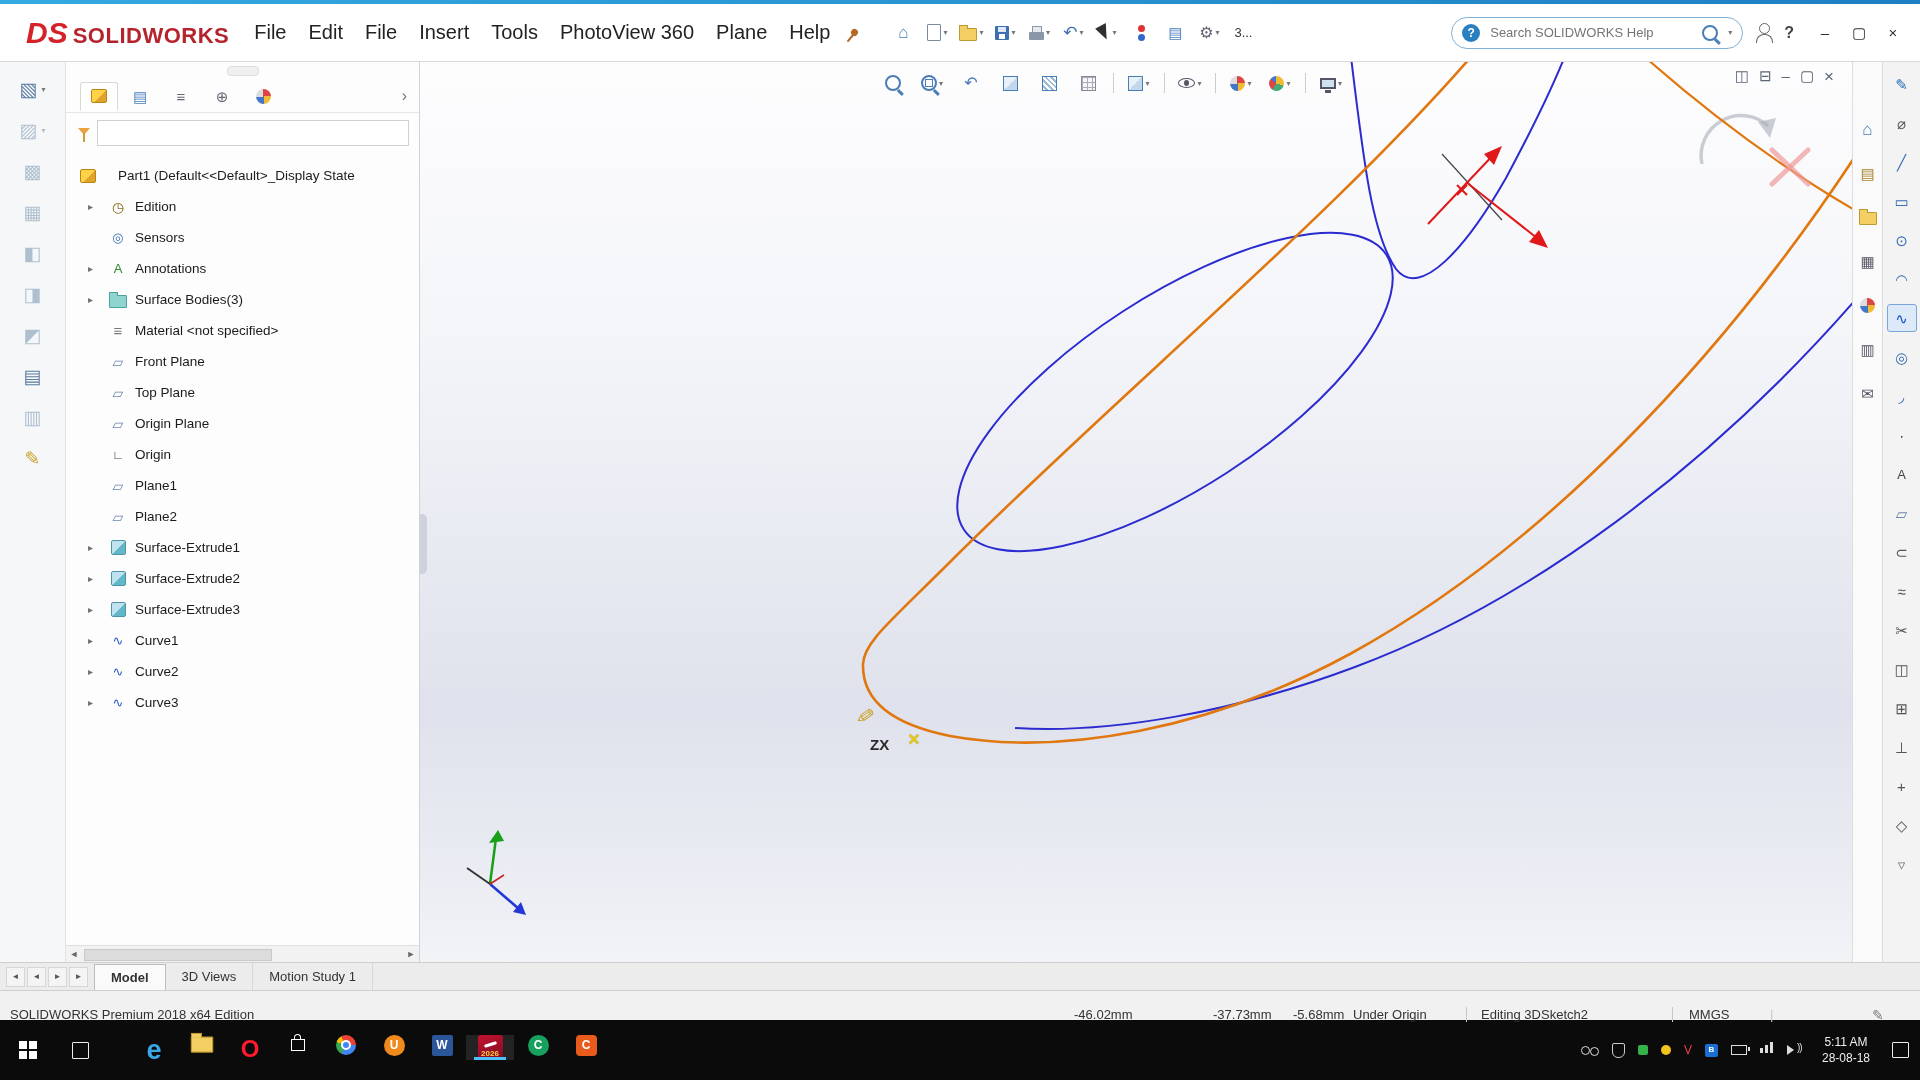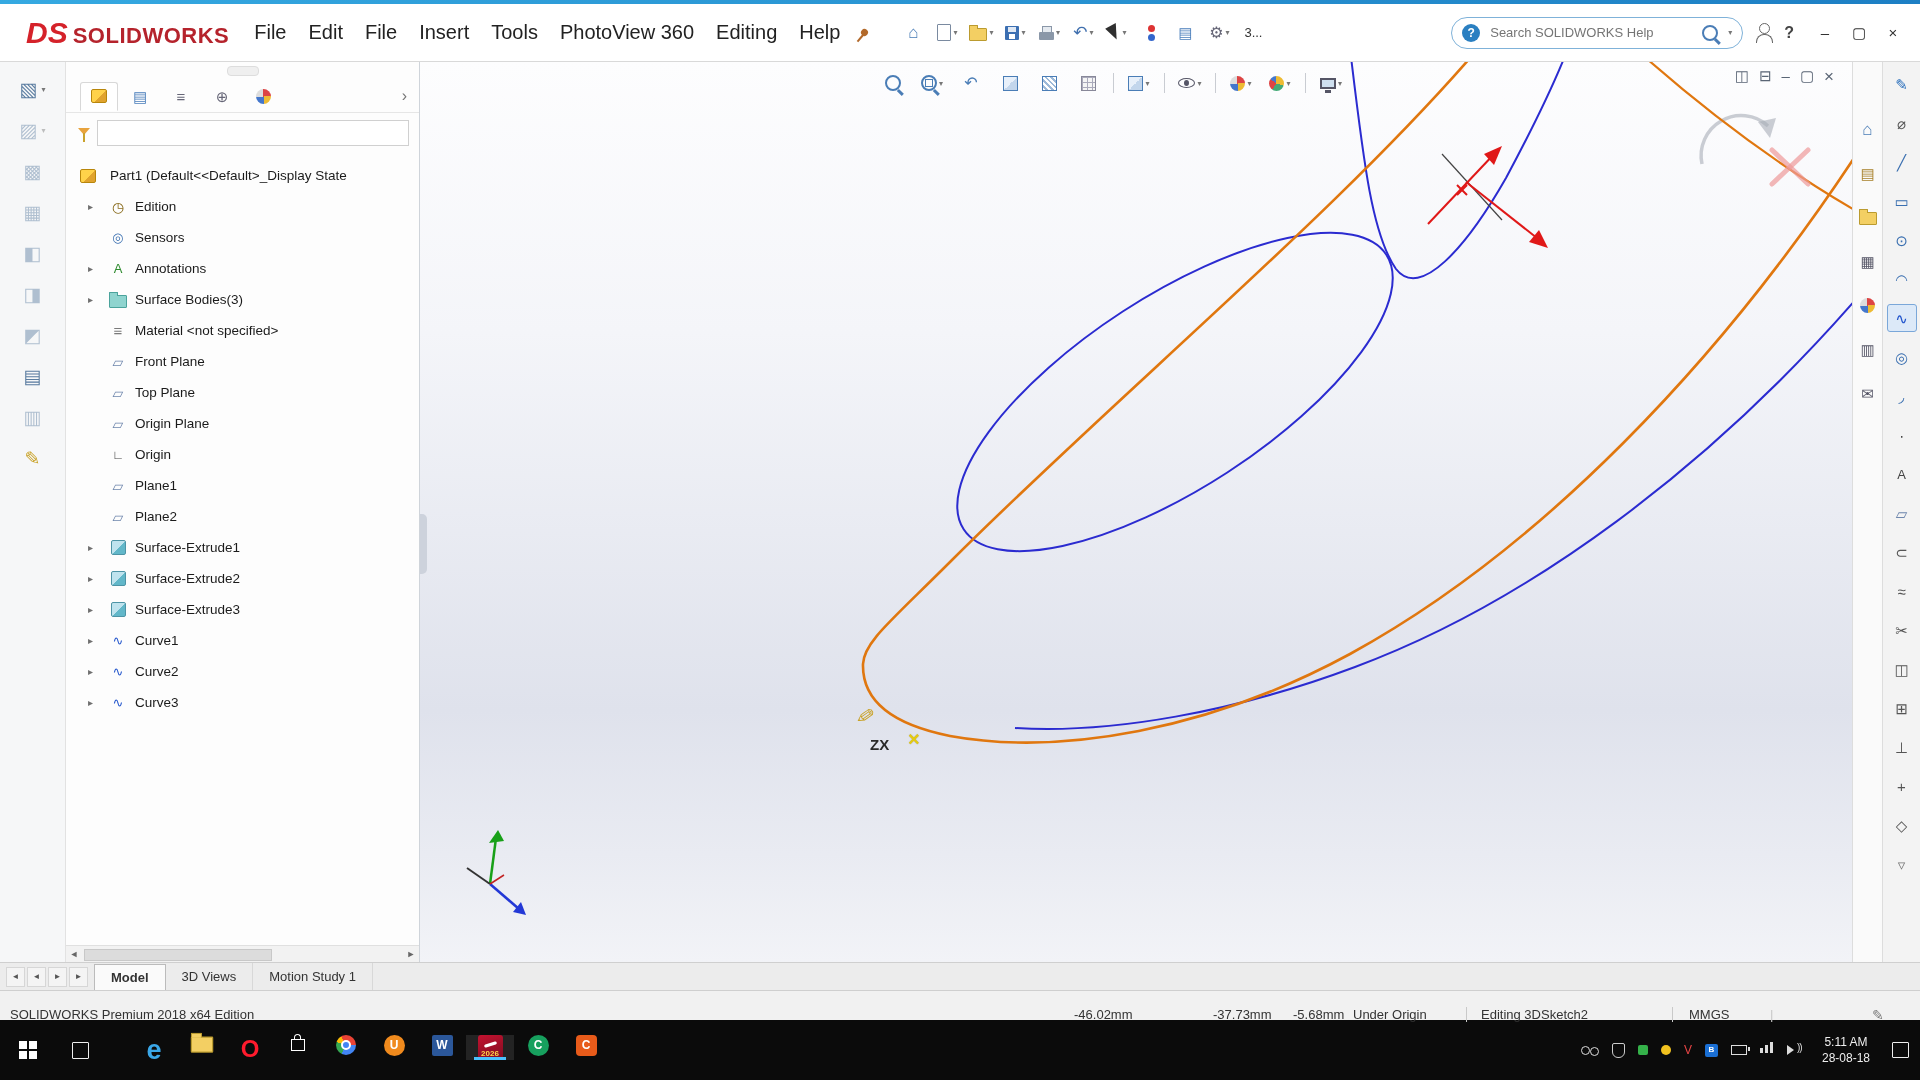--- a/index.html
+++ b/index.html
@@ -177,21 +177,21 @@
       <span class="ds">DS</span>
       <span class="nm">SOLIDWORKS</span>
     </div>
     <div class="menus" id="menus">
         <span class="menu-item">File</span>
         <span class="menu-item">Edit</span>
         <span class="menu-item">File</span>
         <span class="menu-item">Insert</span>
         <span class="menu-item">Tools</span>
         <span class="menu-item">PhotoView 360</span>
-        <span class="menu-item">Editing</span>
+        <span class="menu-item">Plane</span>
         <span class="menu-item">Help</span>
       </div>
     <span class="ic i-pin"></span>
     <div class="qtools" id="qtools">
         <span class="tbtn">
           <span class="ic " style="color: rgb(74, 125, 182); font-size: 17px;">⌂</span>
         </span>
         <span class="tbtn">
           <span class="ic i-doc"></span>
           <span class="caret">▾</span>
@@ -302,21 +302,21 @@
           </span>
           <span class="ttab-x">›</span>
         </div>
       <div class="filter-row">
         <span class="ic i-funnel"></span>
         <input type="text" placeholder="" style="">
       </div>
       <div class="tree-rows" id="treerows">
           <div class="trow root">
             <span class="ic i-part"></span>
-            <span class="tlabel" style="margin-left: 14px;">Part1 (Default&lt;&lt;Default&gt;_Display State</span>
+            <span class="tlabel" style="margin-left: 22px;">Part1 (Default&lt;&lt;Default&gt;_Display State</span>
           </div>
           <div class="trow">
             <span class="tarrow">▸</span>
             <span class="ticn">
               <span class="ic " style="color: rgb(138, 109, 30); font-size: 14px;">◷</span>
             </span>
             <span class="tlabel">Edition</span>
           </div>
           <div class="trow">
             <span class="tarrow"></span>

